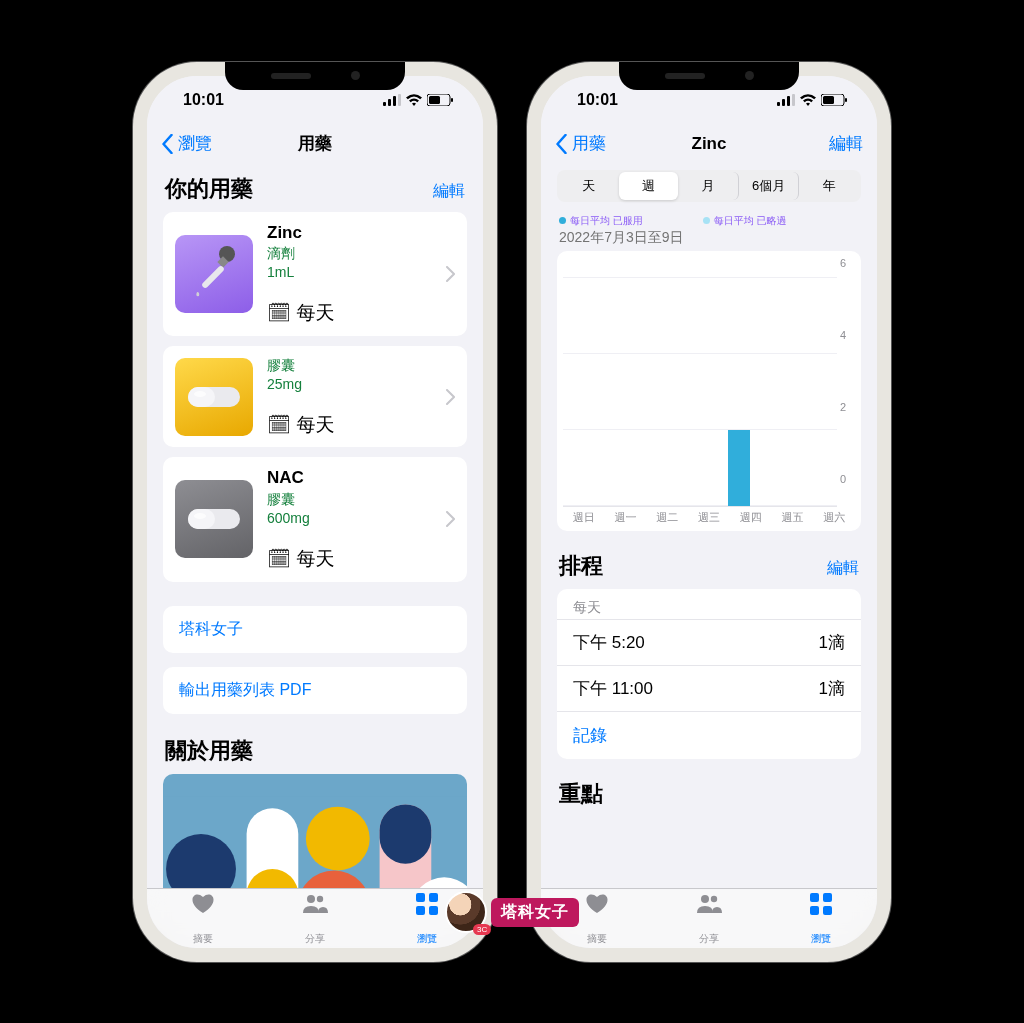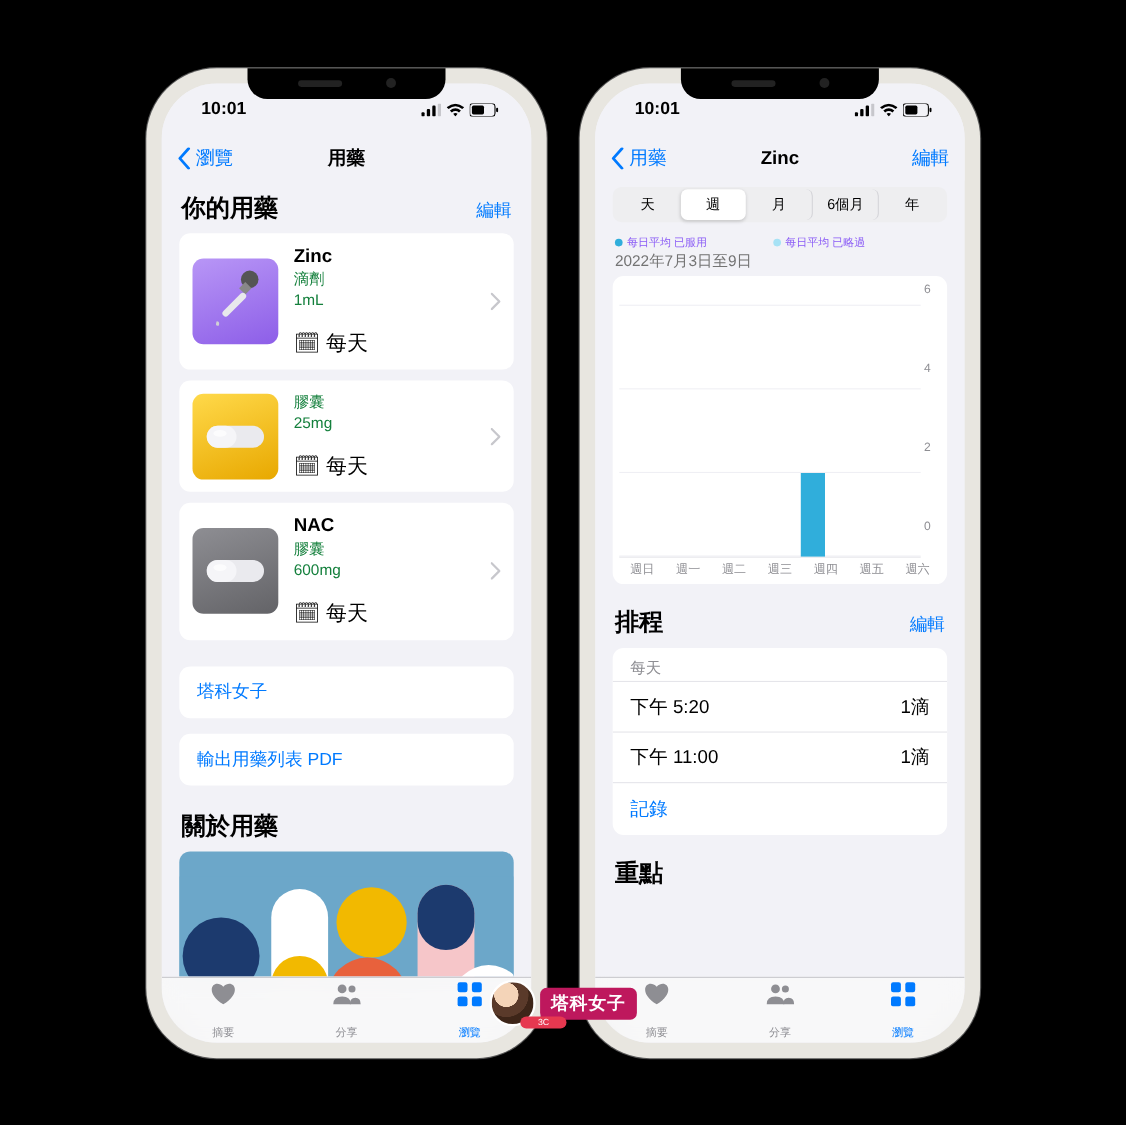--- a/index.html
+++ b/index.html
@@ -70,21 +70,21 @@
 .rec-row { padding: 12px 16px; color: #007aff; font-size: 17px; border-top: 0.5px solid #e5e5ea; cursor: pointer; }
 
 .tab-bar { height: 60px; background: #f9f9f9cc; border-top: 0.5px solid #c8c8cc; display: flex; backdrop-filter: blur(10px); }
 .tab { flex: 1; display: flex; flex-direction: column; align-items: center; justify-content: center; gap: 17px; cursor: pointer; color: #8e8e93; font-size: 10px; }
 .tab.active { color: #007aff; }
 .tab svg { width: 26px; height: 24px; }
 
 .watermark { position: fixed; bottom: 90px; left: 50%; transform: translateX(-50%); display:flex; align-items:center; gap:4px; z-index:100;}
 .watermark-av { width:42px; height:42px; border-radius:50%; background:radial-gradient(circle at 35% 30%, #f4d4b8 30%, #5a3a2a 31% 55%, #3d2518 56%); border:2px solid #fff;}
 .watermark-txt { background:#be185d; color:#fff; font-size:16px; font-weight:600; padding:4px 10px; border-radius:6px; letter-spacing:1px;}
-.watermark-badge{position:absolute;bottom:-2px;left:28px;background:#e63850;color:#fff;font-size:8px;border-radius:8px;padding:1px 16px;}
+.watermark-badge{position:absolute;bottom:-2px;left:28px;background:#e63850;color:#fff;font-size:8px;border-radius:8px;padding:1px 4px;}
 
 .pill-svg{width:56px;height:28px;}
 </style>
 </head>
 <body>
 
 <div class="phone">
   <div class="notch"></div>
   <div class="screen">
     <div class="status-bar">

